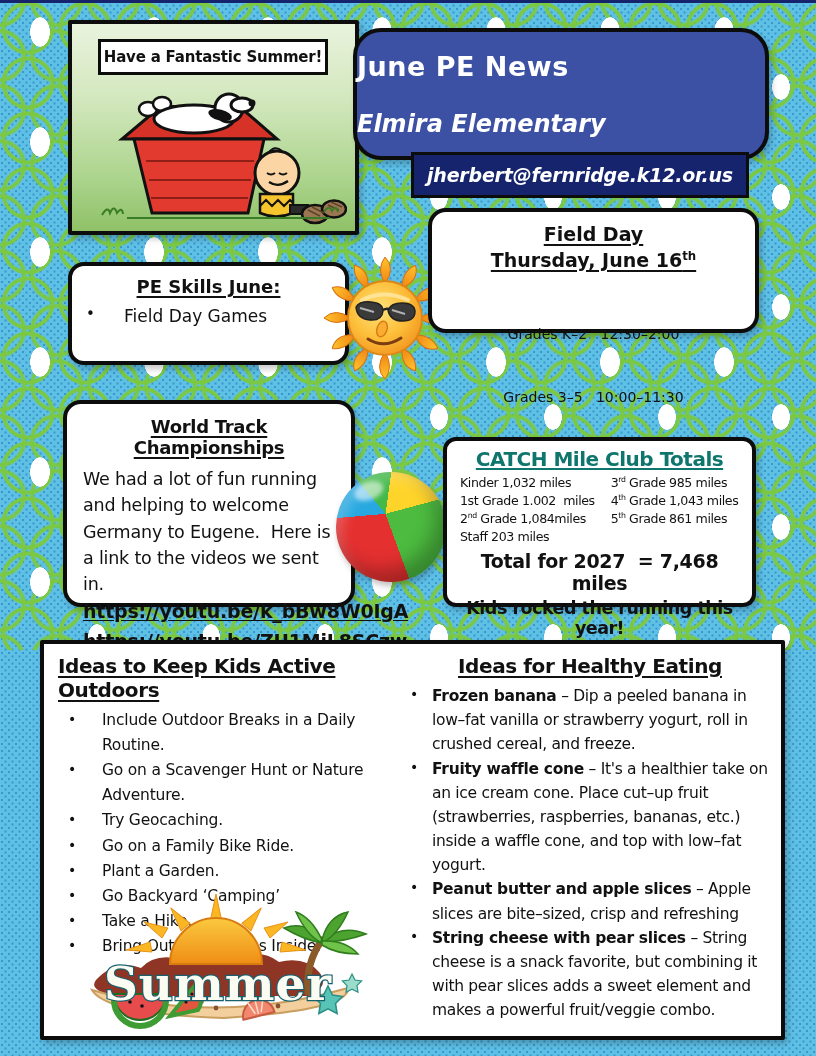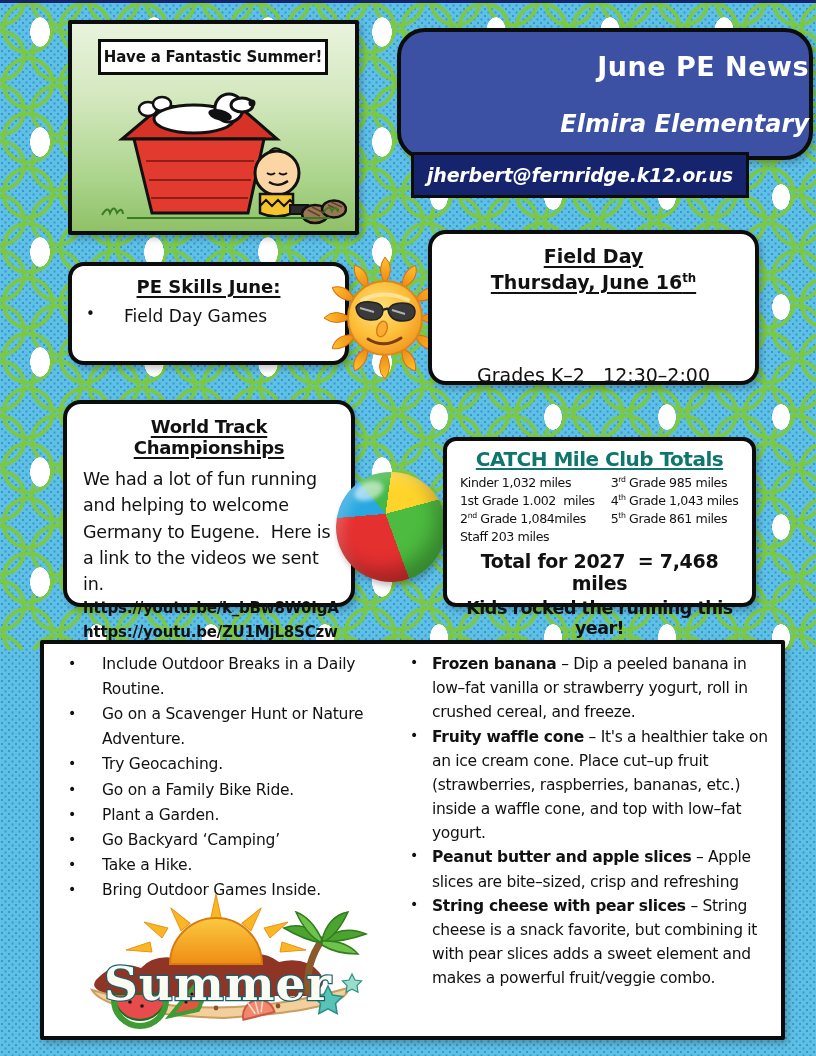--- a/index.html
+++ b/index.html
@@ -27,54 +27,54 @@
 
   
   .snoopy-card{left:68px;top:20px;width:283px;height:207px;border-radius:2px;
     background:linear-gradient(180deg,#e9f3dd 0%,#d4e8bf 35%,#abd48c 75%,#8fc167 100%);}
   .caption-box{position:absolute;left:26px;top:15px;width:224px;height:30px;background:#fff;
     border:3px solid #0c0c0c;display:flex;align-items:center;justify-content:center;}
   .caption-box span{font-weight:700;font-size:15px;color:#111;letter-spacing:-0.2px;}
   .snoopy-art{position:absolute;left:0;bottom:0;}
 
   
-  .header-box{left:397px;top:28px;width:408px;height:124px;background:#3c51a4;border:4px solid #0c0c0c;
+  .header-box{left:353px;top:28px;width:408px;height:124px;background:#3c51a4;border:4px solid #0c0c0c;
     border-radius:28px;box-shadow:3px 4px 6px rgba(0,0,0,.22);position:absolute;
-    display:flex;flex-direction:column;align-items:flex-end;justify-content:center;gap:28px;}
+    display:flex;flex-direction:column;align-items:flex-start;justify-content:center;gap:28px;}
   .header-title{color:#fff;font-size:27px;font-weight:700;letter-spacing:.5px;}
   .header-subtitle{color:#fff;font-size:24px;font-weight:700;font-style:italic;}
   .email-bar{position:absolute;left:411px;top:152px;width:332px;height:40px;background:#16246d;
     border:3px solid #0c0c0c;display:flex;align-items:center;justify-content:center;}
   .email-bar span{color:#fff;font-size:19px;font-weight:700;font-style:italic;letter-spacing:-0.2px;}
 
   
   .pe-skills{left:68px;top:262px;width:281px;height:103px;border-radius:16px;padding:8px 0 0 0;box-sizing:border-box;}
   .pe-skills h2{margin:2px 0 6px;text-align:center;font-size:18px;color:#111;
     text-decoration:underline;text-decoration-thickness:2px;text-underline-offset:3px;}
   .pe-skills ul{margin:0;padding:0;list-style:none;}
   .pe-skills li{position:relative;padding-left:52px;font-size:17px;font-weight:500;color:#111;line-height:1.55;}
   .pe-skills li::before{content:"•";position:absolute;left:14px;font-size:15px;}
 
   
   .sun-wrap{position:absolute;left:322px;top:255px;width:126px;height:126px;}
 
   
-  .field-day{left:428px;top:230px;width:331px;height:155px;border-radius:18px;padding:10px 16px;box-sizing:border-box;text-align:center;}
+  .field-day{left:428px;top:208px;width:331px;height:125px;border-radius:18px;padding:10px 16px;box-sizing:border-box;text-align:center;}
   .field-day .t{font-size:19px;font-weight:700;color:#111;text-decoration:underline;
     text-decoration-thickness:2px;text-underline-offset:3px;line-height:1.35;}
-  .field-day .sched{margin-top:9px;font-size:19px;font-weight:500;color:#111;line-height:1.5;white-space:pre-wrap;}
+  .field-day .sched{margin-top:9px;font-size:14px;font-weight:500;color:#111;line-height:1.5;white-space:pre-wrap;}
   .field-day .note{font-size:14.5px;font-weight:500;color:#111;line-height:1.45;letter-spacing:-0.2px;margin-top:1px;}
   sup{font-size:.62em;}
 
   
   .world-track{left:63px;top:400px;width:292px;height:207px;border-radius:18px;padding:10px 16px;box-sizing:border-box;}
   .world-track h2{margin:2px 0 8px;text-align:center;font-size:18px;color:#111;
     text-decoration:underline;text-decoration-thickness:2px;text-underline-offset:3px;letter-spacing:-0.3px;}
   .world-track .body{font-size:17.5px;font-weight:500;color:#111;line-height:1.5;white-space:pre-wrap;letter-spacing:-0.2px;}
-  .world-track .link{display:block;font-size:15px;font-weight:700;color:#111;
+  .world-track .link{display:block;font-size:19px;font-weight:700;color:#111;text-decoration:underline;
     text-underline-offset:2px;line-height:1.55;letter-spacing:-0.2px;cursor:pointer;}
 
   
   .beach-ball{position:absolute;left:336px;top:472px;width:110px;height:110px;border-radius:50%;
     background:conic-gradient(from -20deg at 45% 38%,
       #43b94a 0 28deg,#ffd42a 28deg 95deg,#4cbb3f 95deg 180deg,
       #e53030 180deg 285deg,#28a8e0 285deg 340deg,#43b94a 340deg 360deg);
     box-shadow:inset -10px -12px 18px rgba(0,0,0,.28),inset 6px 8px 12px rgba(255,255,255,.22),2px 4px 6px rgba(0,0,0,.25);}
   .beach-ball::before{content:"";position:absolute;left:18px;top:10px;width:30px;height:18px;border-radius:50%;
     background:rgba(255,255,255,.55);filter:blur(2px);transform:rotate(-20deg);}
@@ -250,32 +250,34 @@
         <div class="stat"><span>4</span><sup>th</sup><span> Grade 1,043 miles</span></div>
         <div class="stat"><span>5</span><sup>th</sup><span> Grade 861 miles</span></div>
       </div>
     </div>
     <div class="total">Total for 2027  = 7,468  miles</div>
     <div class="tagline">Kids rocked the running this year!</div>
   </section>
 
   <section class="box big-box">
     <div class="col-left">
+      <h2>Ideas to Keep Kids Active Outdoors</h2>
       <ul>
         <li>Include Outdoor Breaks in a Daily Routine.</li>
         <li>Go on a Scavenger Hunt or Nature Adventure.</li>
         <li>Try Geocaching.</li>
         <li>Go on a Family Bike Ride.</li>
         <li>Plant a Garden.</li>
         <li>Go Backyard ‘Camping’</li>
         <li>Take a Hike.</li>
         <li>Bring Outdoor Games Inside.</li>
       </ul>
     </div>
     <div class="col-right">
+      <h2>Ideas for Healthy Eating</h2>
       <ul>
         <li><strong>Frozen banana</strong><span> – Dip a peeled banana in low–fat vanilla or strawberry yogurt, roll in crushed cereal, and freeze.</span></li>
         <li><strong>Fruity waffle cone</strong><span> – It's a healthier take on an ice cream cone. Place cut–up fruit (strawberries, raspberries, bananas, etc.) inside a waffle cone, and top with low–fat yogurt.</span></li>
         <li><strong>Peanut butter and apple slices</strong><span> – Apple slices are bite–sized, crisp and refreshing</span></li>
         <li><strong>String cheese with pear slices</strong><span> – String cheese is a snack favorite, but combining it with pear slices adds a sweet element and makes a powerful fruit/veggie combo.</span></li>
       </ul>
     </div>
   </section>
 
   <div class="summer-wrap">

